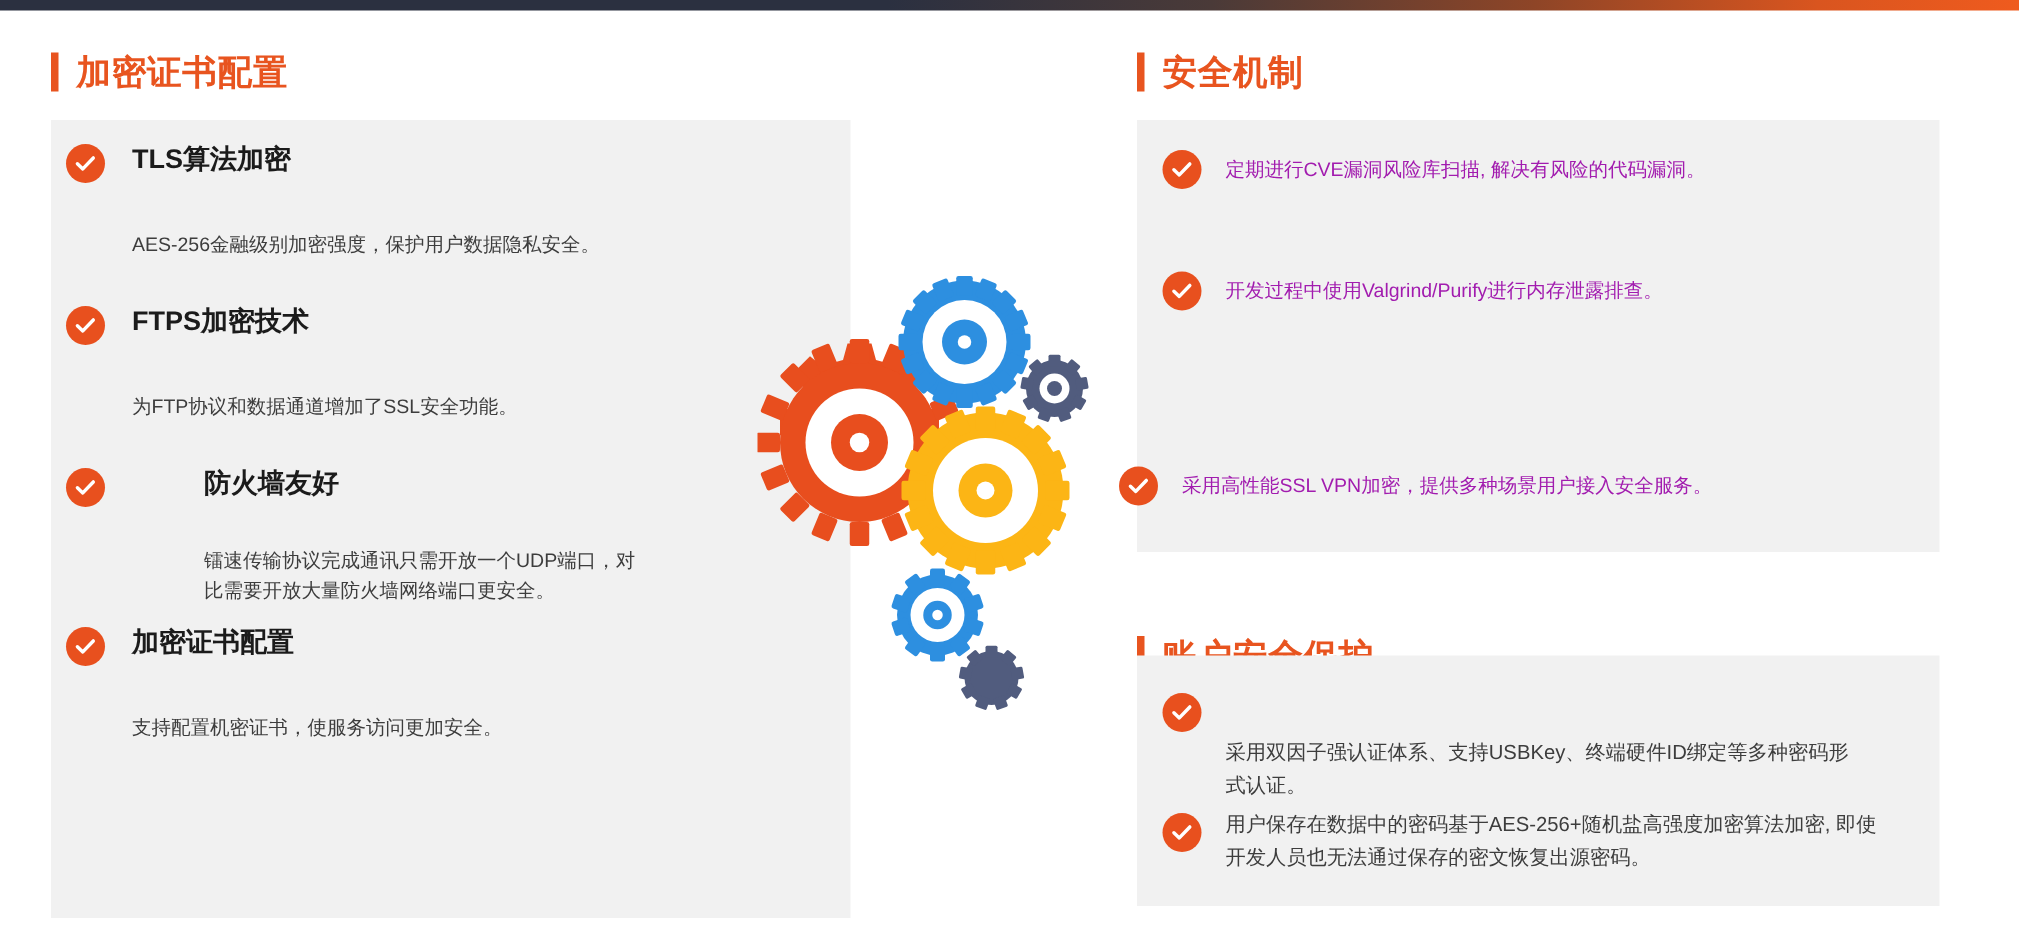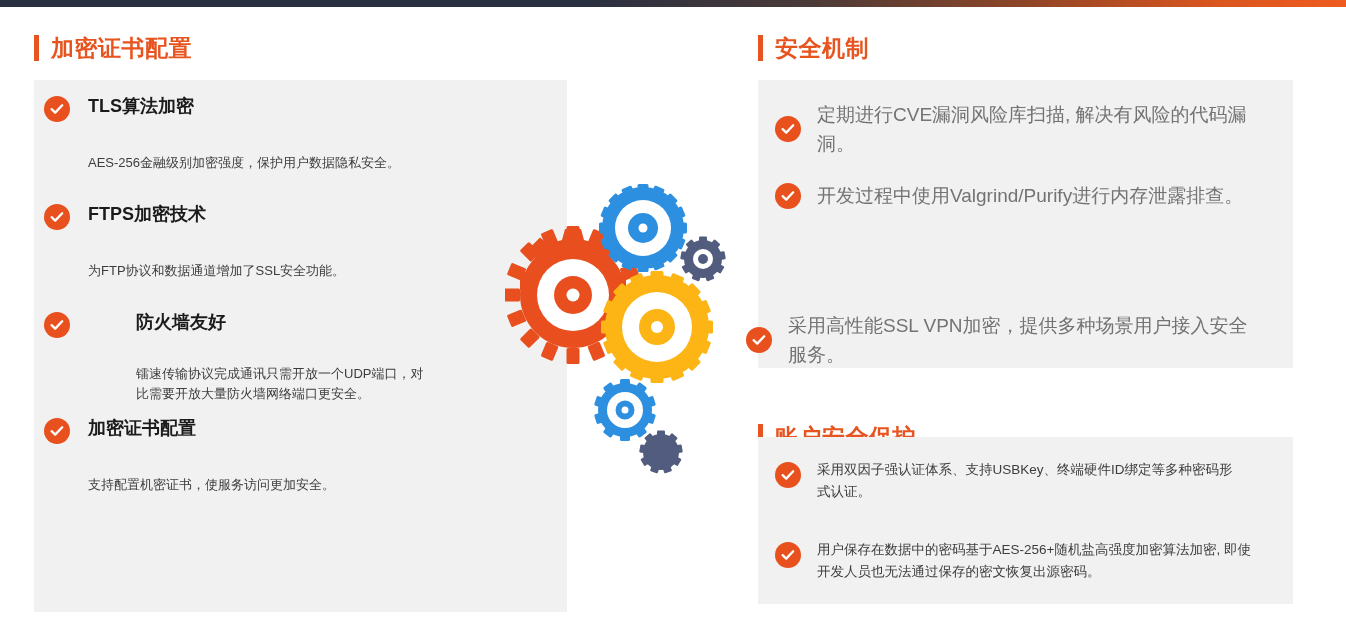--- a/index.html
+++ b/index.html
@@ -90,22 +90,22 @@
     line-height: 1.55;
     margin-top: 35px;
   }
   .feature-desc.tight { margin-top: 30px; }
 
   
   .feature.inline { align-items: center; }
   .feature.inline .feature-body { margin-left: 16px; }
   .feature.inline .feature-desc {
     margin-top: 0;
-    font-size: 19px;
-    color: #737373;
+    font-size: 13px;
+    color: #a21caf;
     line-height: 1.55;
   }
   .feature.inline-top { align-items: flex-start; }
   .feature.inline-top .feature-body { margin-left: 16px; margin-top: -3px; }
   .feature.inline-top .feature-desc {
     margin-top: 0;
     font-size: 13.5px;
     color: #3d3d3d;
     line-height: 1.6;
   }
@@ -398,21 +398,21 @@
 
   <div class="panel" style="left:758px; top:437px; width:535px; height:167px;"></div>
 
   <div class="feature inline-top" style="left:775px; top:462px; width:460px;">
     <span class="check-icon">
       <svg width="16" height="16" viewBox="0 0 16 16" aria-hidden="true">
         <path d="M2.6 8.2 L6.2 11.6 L13.2 4.3" fill="none" stroke="#ffffff" stroke-width="2.3" stroke-linecap="round" stroke-linejoin="round"></path>
       </svg>
     </span>
     <span class="feature-body">
-      <div class="feature-desc" style="width:425px;">采用双因子强认证体系、支持USBKey、终端硬件ID绑定等多种密码形式认证。</div>
+      <div class="feature-desc" style="width:425px;margin-top:32px;">采用双因子强认证体系、支持USBKey、终端硬件ID绑定等多种密码形式认证。</div>
     </span>
   </div>
 
   <div class="feature inline-top" style="left:775px; top:542px; width:470px;">
     <span class="check-icon">
       <svg width="16" height="16" viewBox="0 0 16 16" aria-hidden="true">
         <path d="M2.6 8.2 L6.2 11.6 L13.2 4.3" fill="none" stroke="#ffffff" stroke-width="2.3" stroke-linecap="round" stroke-linejoin="round"></path>
       </svg>
     </span>
     <span class="feature-body">

